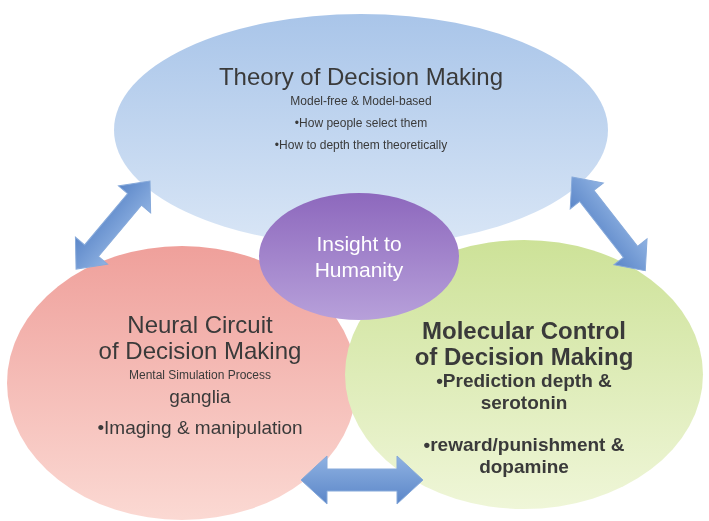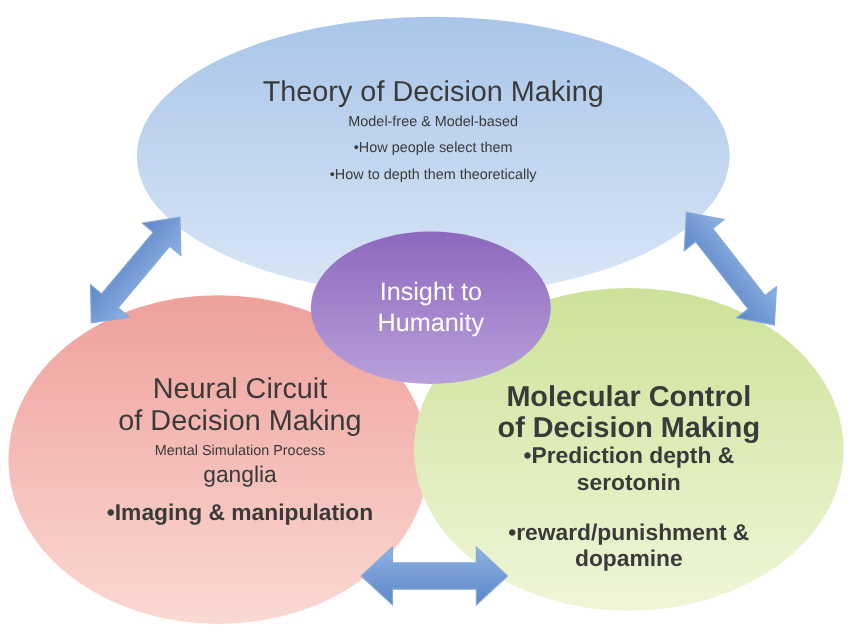--- a/index.html
+++ b/index.html
@@ -37,21 +37,21 @@
   }
 
   .txt { position: absolute; left: 0; right: 0; text-align: center; }
   #el-theory .txt   { top: 50px; }
   #el-neural .txt   { top: 66px; left: 36px; text-align: center; }
   #el-molecular .txt{ top: 78px; }
 
   .title  { font-size: 24px; line-height: 26px; }
   .line   { font-size: 12px; line-height: 22px; }
   .bullet { font-size: 19px; line-height: 22px; }
-  #el-neural .gap2    { margin-top: 9px; font-weight: bold; }
+  #el-neural .gap2    { margin-top: 9px; }
   #el-molecular .gap2 { margin-top: 20px; }
 
   .center-line { font-size: 21px; line-height: 26px; color: var(--center_text, #ffffff); }
 
   .arrows { position: absolute; left: 0; top: 0; pointer-events: none; }
 </style>
 </head>
 <body>
 
 <div id="canvas">

